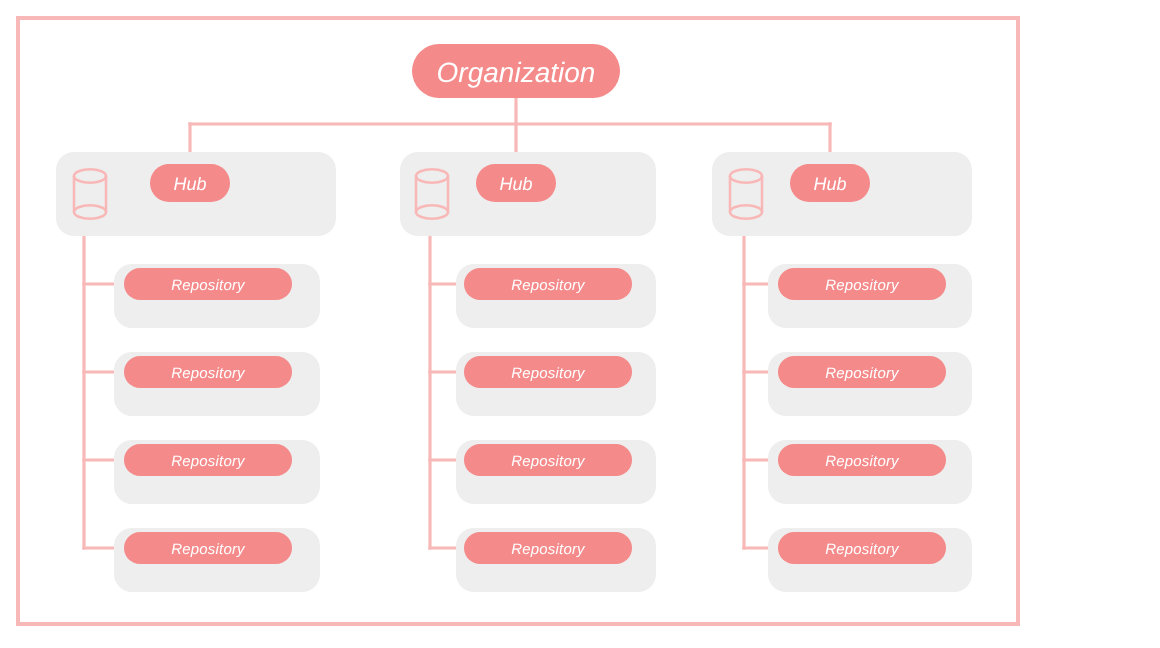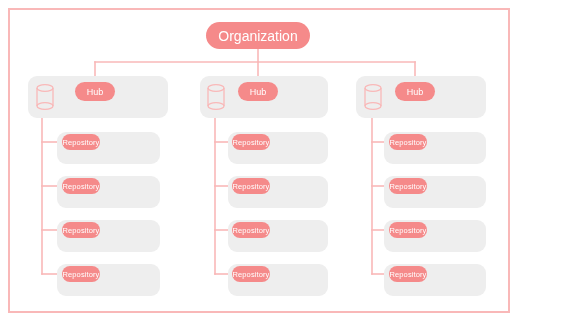--- a/index.html
+++ b/index.html
@@ -54,36 +54,37 @@
   .pill {
     position: absolute;
     display: flex;
     align-items: center;
     justify-content: center;
     background: #f58a8a;
     color: #ffffff;
     border-radius: 999px;
     white-space: nowrap;
     box-sizing: border-box;
+    font-style: italic;
   }
   .pill-org {
     width: 104px;
     height: 27px;
     font-size: 14px;
     left: 206px;
     top: 22px;
   }
   .pill-hub {
     width: 40px;
     height: 19px;
     font-size: 9px;
     top: 82px;
   }
   .pill-repo {
-    width: 38px;
+    width: 84px;
     height: 16px;
     font-size: 7.5px;
     letter-spacing: 0.1px;
   }
   .db-icon {
     position: absolute;
     width: 20px;
     height: 30px;
   }
 </style>

